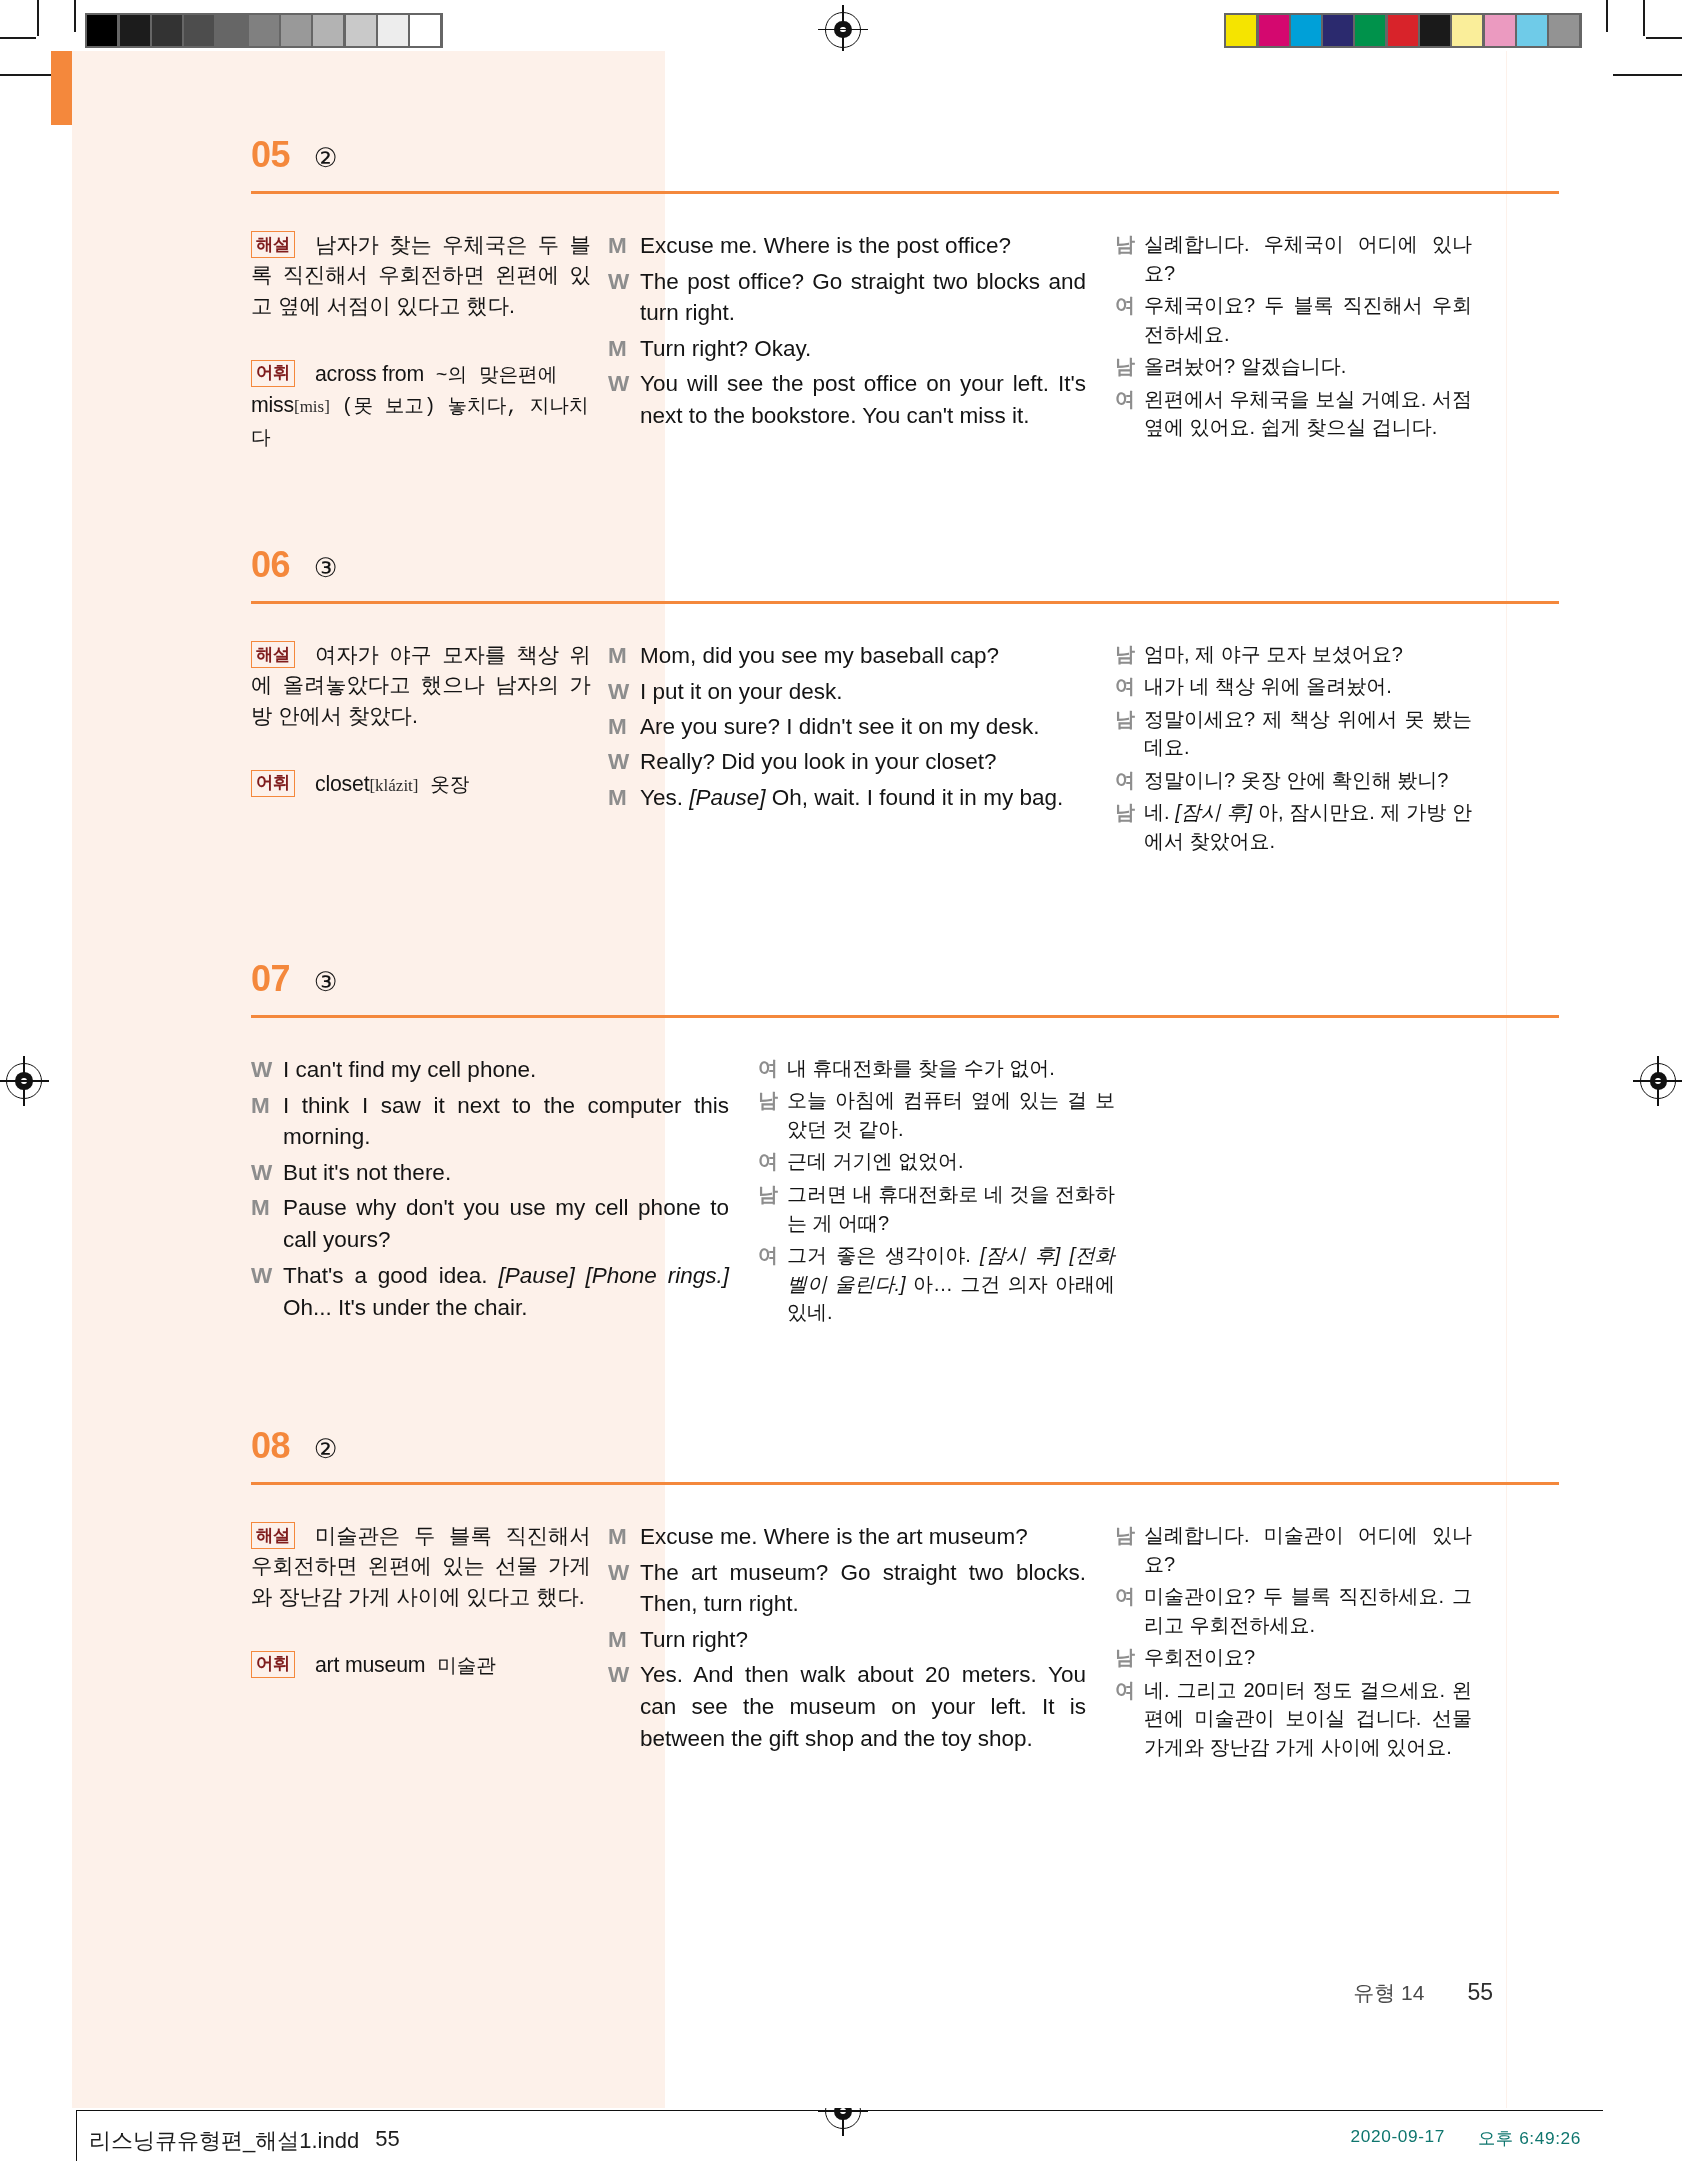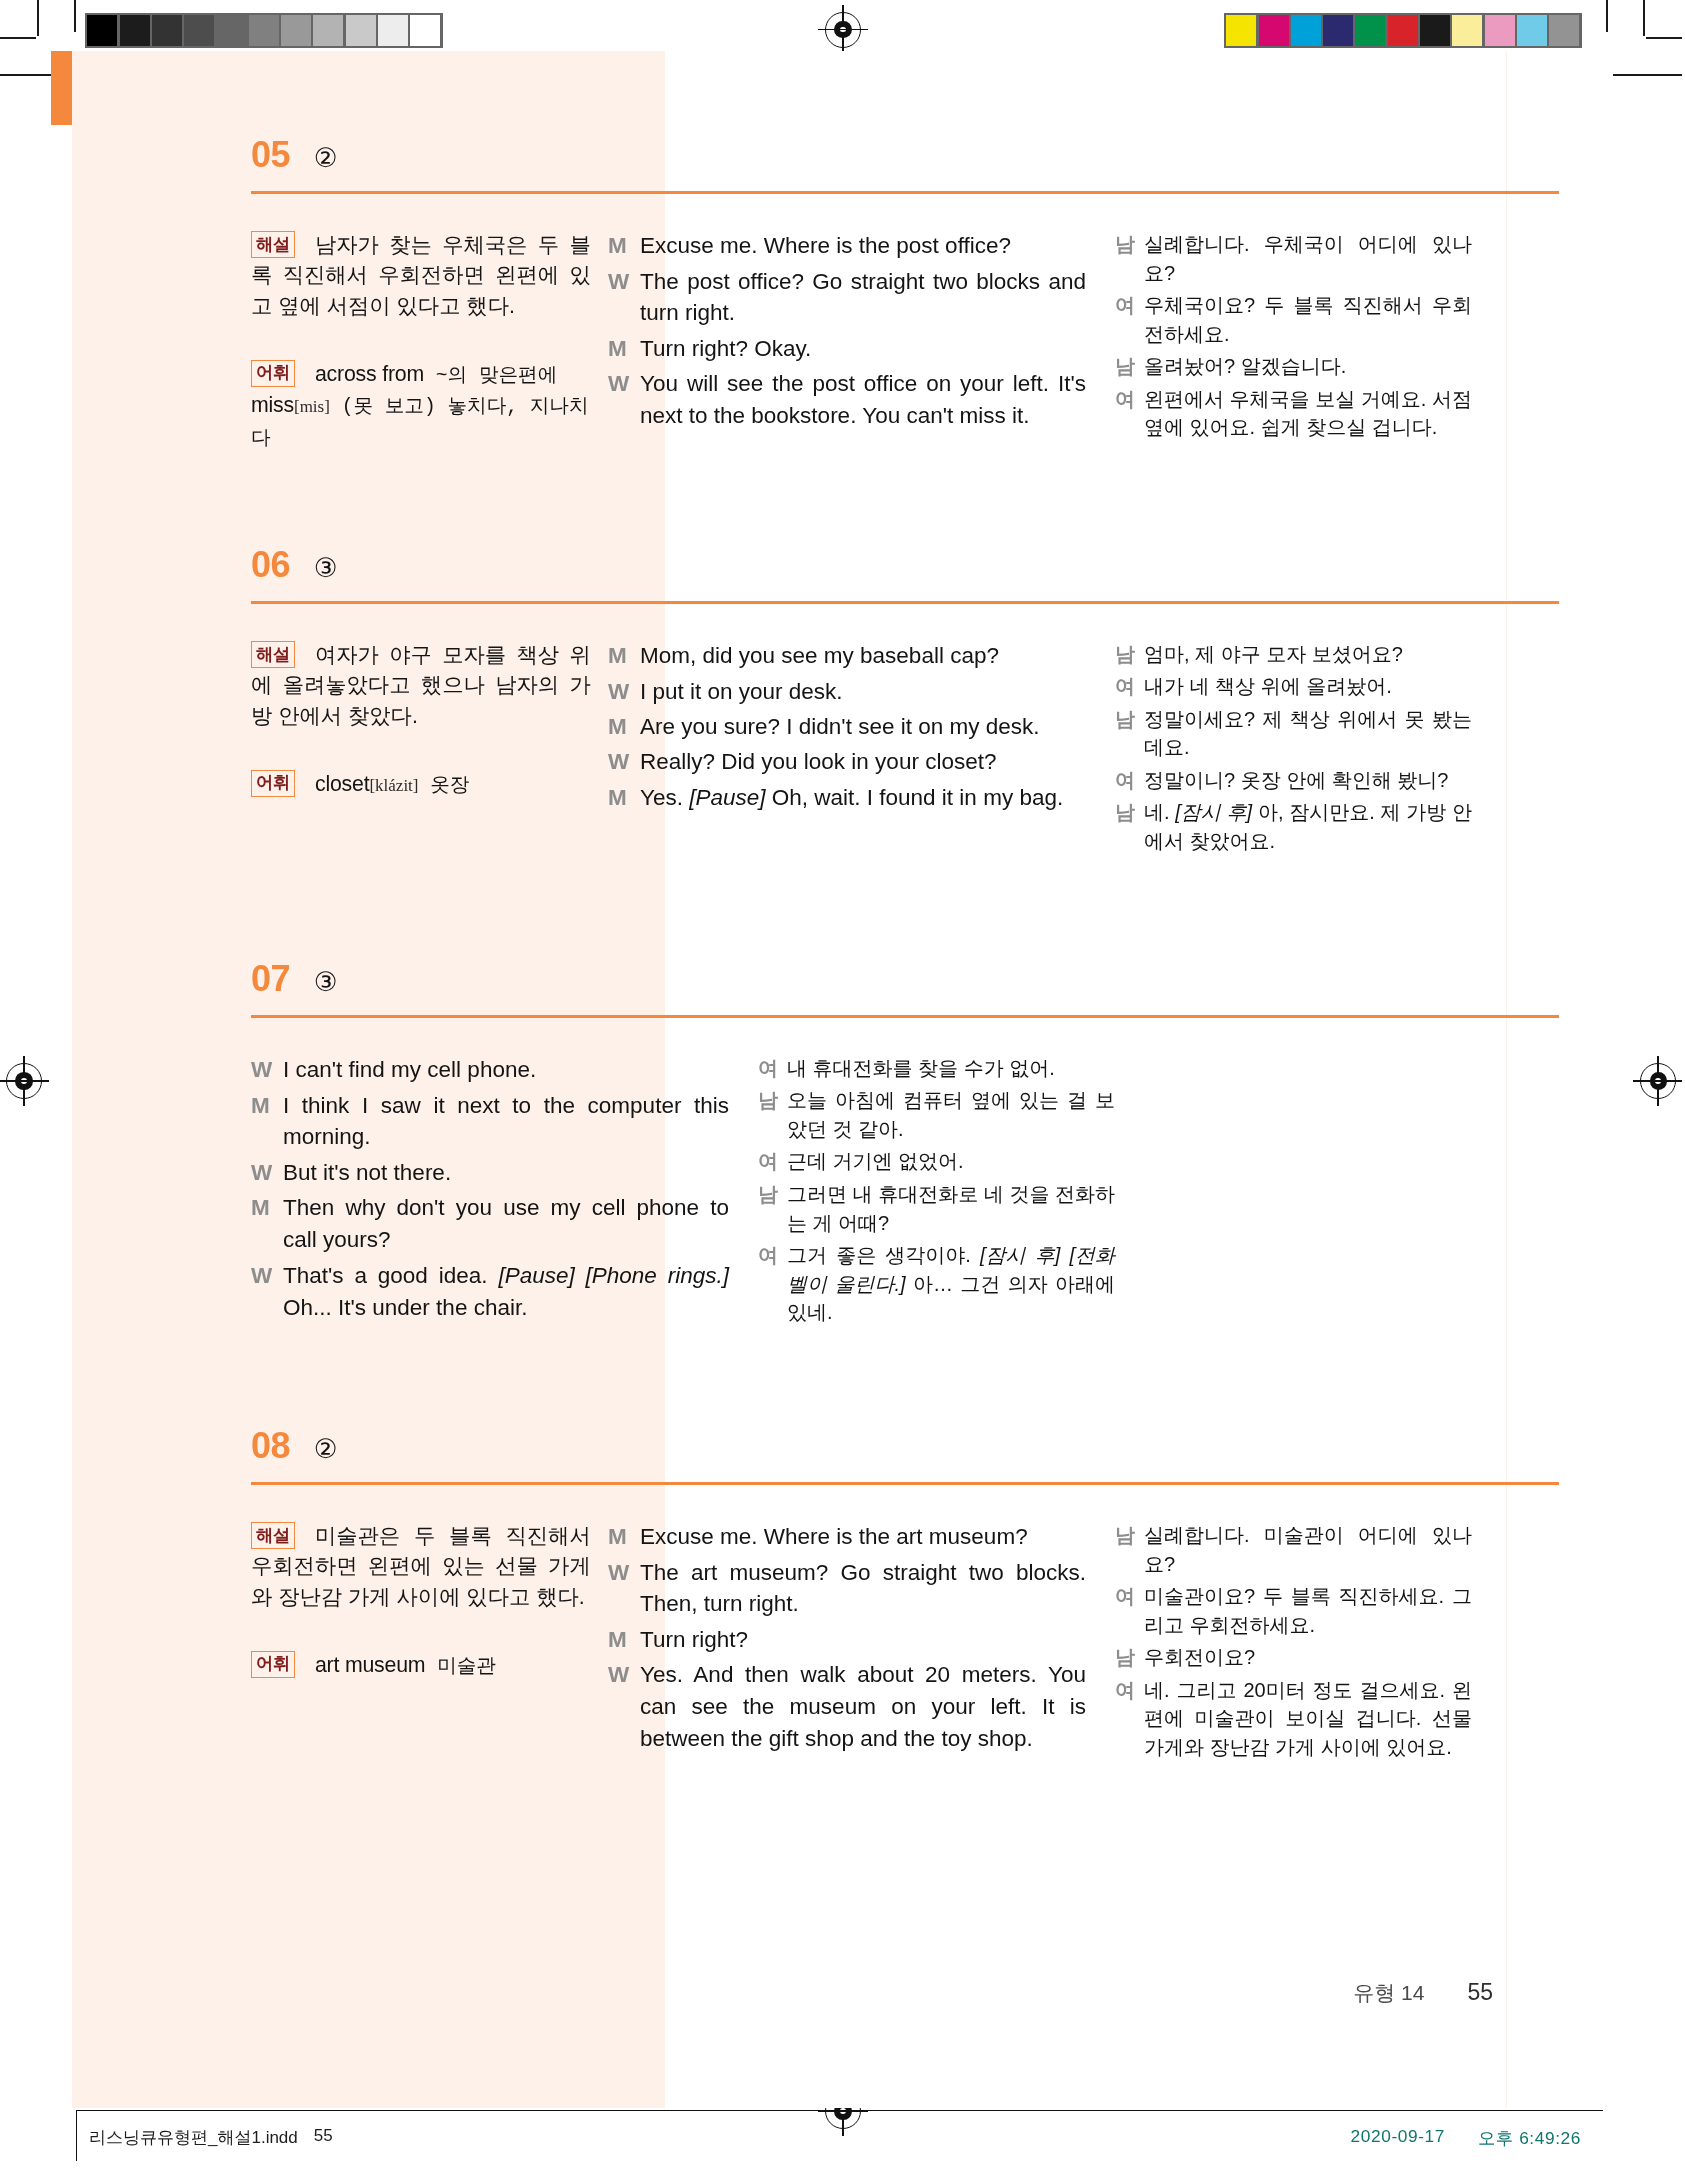--- a/index.html
+++ b/index.html
@@ -234,21 +234,21 @@
     gap: 43px;
     font-size: 21px;
     color: #4a4a4a;
   }
   #folio .pg { font-size: 23px; color: #2e2e2e; }
 
   #slug {
     position: absolute;
     left: 89px;
     top: 2126px;
-    font-size: 17px;
+    font-size: 22px;
     color: #1d1d1d;
     display: flex;
     gap: 16px;
   }
   #slug-right {
     position: absolute;
     right: 101px;
     top: 2126px;
     font-size: 17.3px;
     color: #0f766e;
@@ -453,21 +453,21 @@
               <div class="line">
                 <div class="spk">M</div>
                 <div class="utt">I think I saw it next to the computer this morning.</div>
               </div>
               <div class="line">
                 <div class="spk">W</div>
                 <div class="utt">But it's not there.</div>
               </div>
               <div class="line">
                 <div class="spk">M</div>
-                <div class="utt">Then why don't you use my cell phone to call yours?</div>
+                <div class="utt">Pause why don't you use my cell phone to call yours?</div>
               </div>
               <div class="line">
                 <div class="spk">W</div>
                 <div class="utt">That's a good idea. <i>[Pause] [Phone rings.]</i> Oh... It's under the chair.</div>
               </div>
             </div>
             <div class="col-right">
               <div class="line">
                 <div class="spk">여</div>
                 <div class="utt">내 휴대전화를 찾을 수가 없어.</div>

